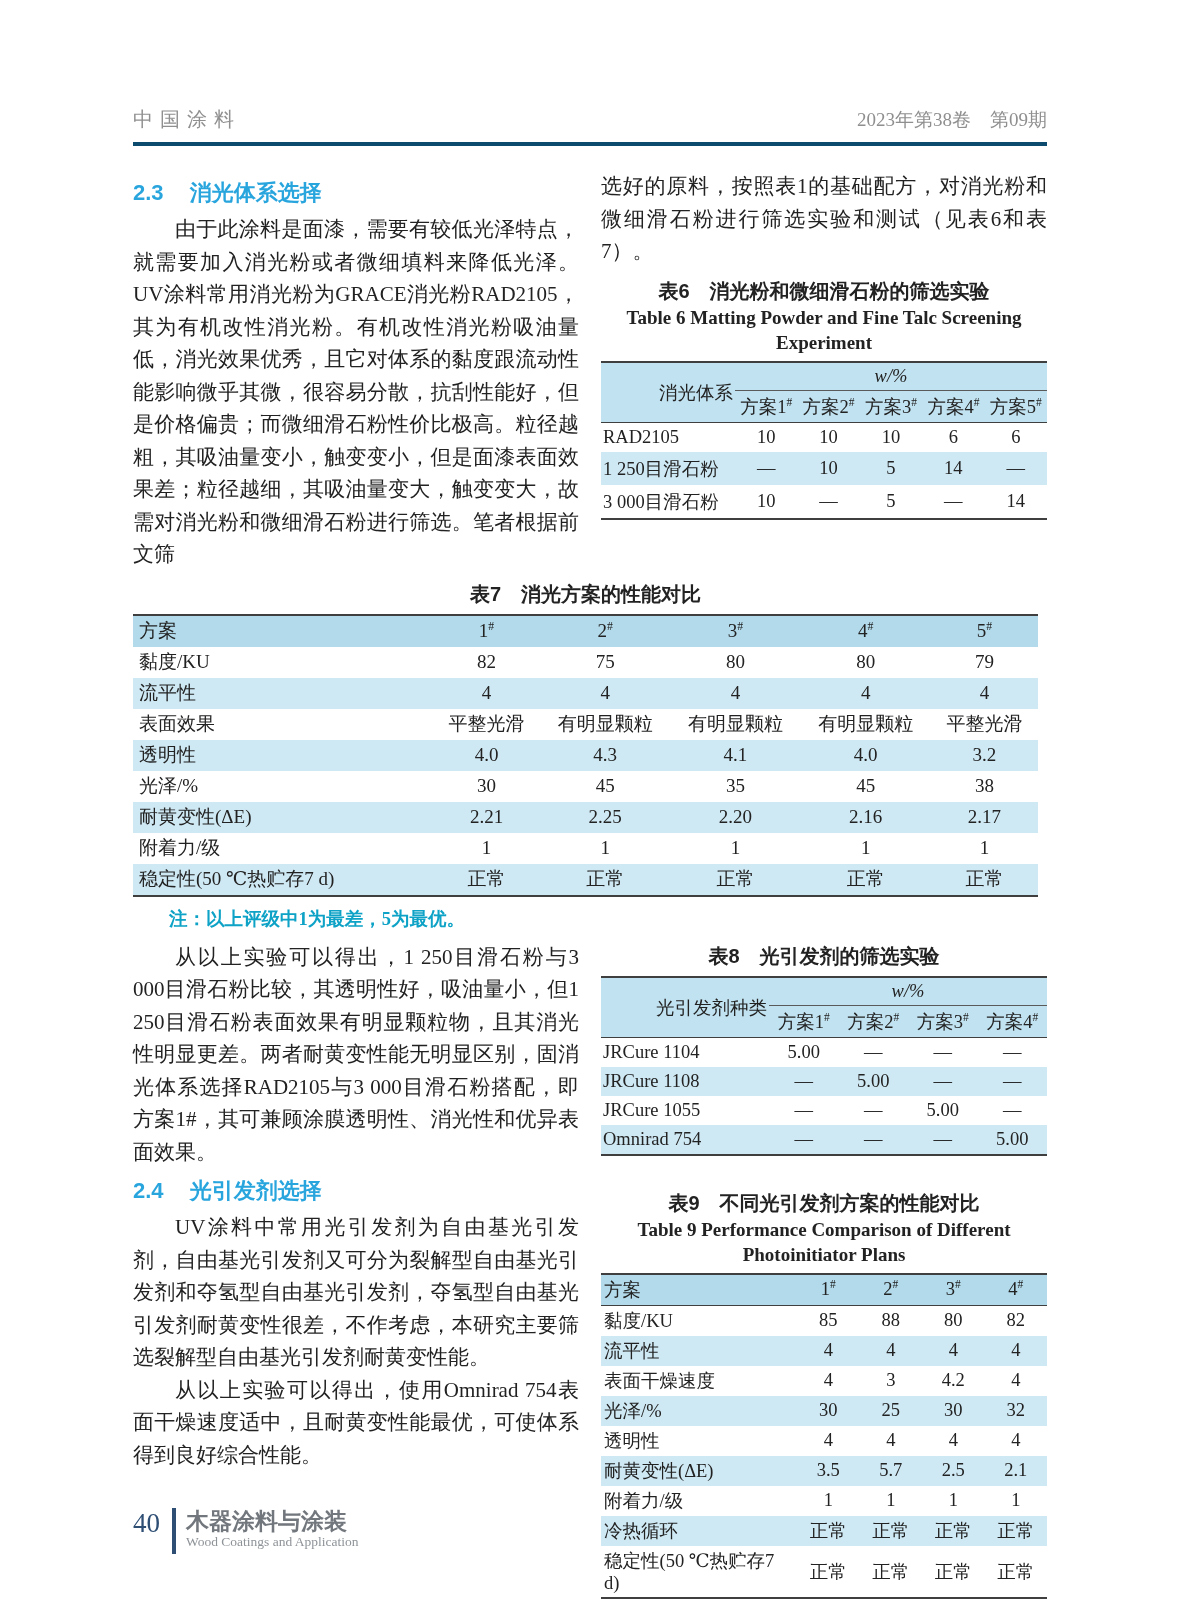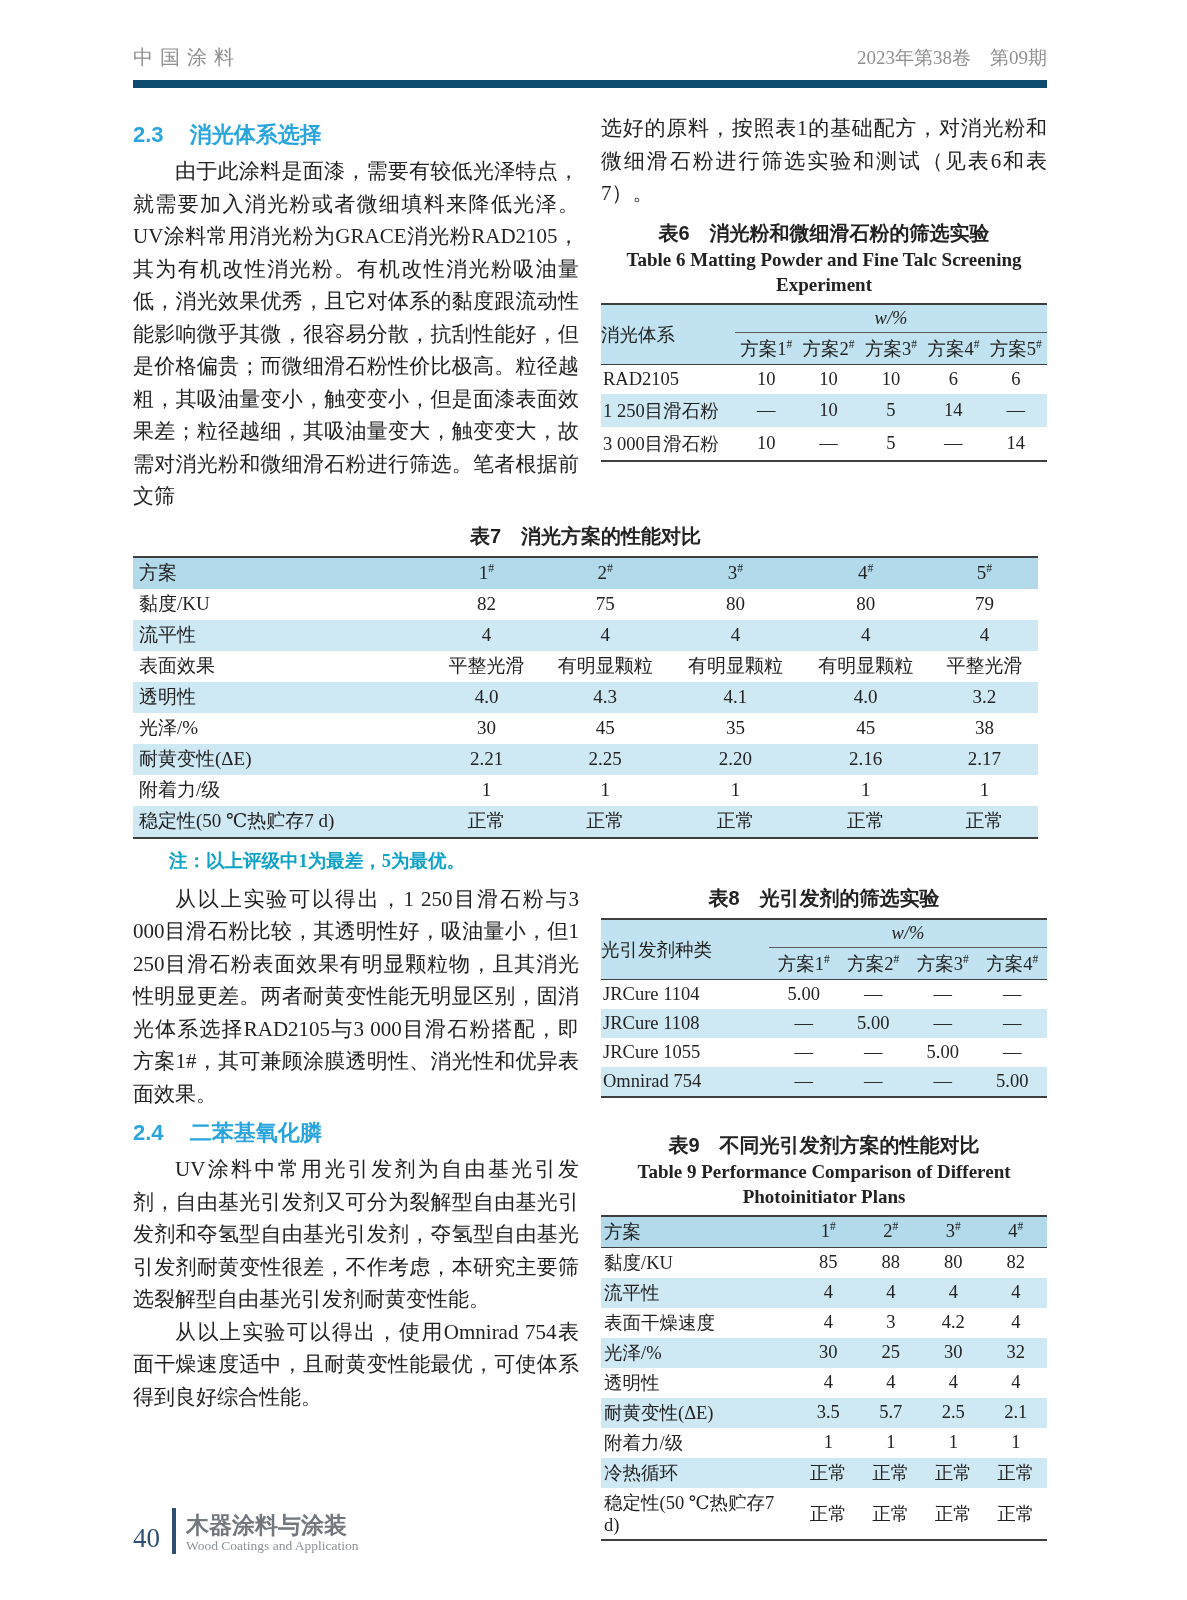--- a/index.html
+++ b/index.html
@@ -1,20 +1,20 @@
 <!DOCTYPE html>
 <html lang="zh"><head>
 <meta charset="utf-8">
 <style>
   html,body{margin:0;padding:0;background:#ffffff;}
   .page{position:relative;width:1187px;height:1600px;background:#ffffff;overflow:hidden;
         font-family:"Liberation Serif","DejaVu Serif",serif;color:#222222;}
   
-  .phead{width:914px;margin-left:133px;padding:44px 0 9px 0;display:flex;
-         justify-content:space-between;align-items:flex-end;border-bottom:8px solid #0c4a6e;color:#8f8f8f;}
+  .phead{width:914px;margin-left:133px;padding:106px 0 9px 0;display:flex;
+         justify-content:space-between;align-items:flex-end;border-bottom:4px solid #0c4a6e;color:#8f8f8f;}
   .journal{font-size:20px;letter-spacing:7px;}
   .issue{font-size:19px;}
   
   .cols{display:flex;gap:22px;width:914px;margin-left:133px;}
   .col{width:446px;}
   .sec1{margin-top:24px;}
   .sec2{margin-top:10px;}
   .sechead{margin:8px 0 5px 0;font-family:"Liberation Sans","DejaVu Sans",sans-serif;
            font-size:22px;font-weight:bold;color:#29a5de;}
   .sechead .num{margin-right:20px;}
@@ -37,27 +37,27 @@
   sup{font-size:0.62em;}
   .lab{text-align:left;padding-left:14px;}
   .t6 th,.t6 td,.t8 th,.t8 td{font-size:18.5px;padding:3px 2px;}
   .t6 td,.t8 td{padding-top:4px;padding-bottom:4px;}
   .t7 th,.t7 td{font-size:19px;padding:2.5px 6px;}
   .t9 th,.t9 td{font-size:18.5px;padding:2.5px 3px;}
   .t6 .c-lab{width:134px;}
   .t8 .c-lab{width:168px;}
   .t9 .c-lab{width:196px;}
   .t7 .c-lab{width:300px;}
-  .t6 thead .lab,.t8 thead .lab{text-align:left;padding-left:0;}
+  .t6 thead .lab,.t8 thead .lab{text-align:right;padding-left:0;}
   .t7block{width:905px;margin:10px 0 0 133px;}
   .note{margin:9px 0 0 36px;font-size:18.5px;font-weight:bold;color:#0da2c6;}
   .t8block{margin-top:2px;}
   .t9block{margin-top:34px;}
   
-  .pfoot{position:absolute;left:133px;bottom:46px;display:flex;align-items:flex-end;margin-top:40px;}
+  .pfoot{position:absolute;left:133px;bottom:46px;display:flex;align-items:flex-start;margin-top:40px;}
   .pno{font-size:27px;color:#2e4e74;margin-right:12px;}
   .fbar{width:4px;height:46px;background:#2e4e74;margin-right:10px;}
   .fzh{font-family:"Liberation Sans","DejaVu Sans",sans-serif;font-weight:bold;
        font-size:23px;color:#72777d;line-height:26px;}
   .fen{font-size:13.5px;color:#8e9398;line-height:16px;}
 </style>
 </head>
 <body>
 
 <div class="page">
@@ -216,21 +216,21 @@
         </tbody>
     </table>
     <div class="note">注：以上评级中1为最差，5为最优。</div>
   </div>
 
   <div class="cols sec2">
     <div class="col">
       <p class="body ind">从以上实验可以得出，1 250目滑石粉与3 000目滑石粉比较，其透明性好，吸油量小，但1 250目滑石粉表面效果有明显颗粒物，且其消光性明显更差。两者耐黄变性能无明显区别，固消光体系选择RAD2105与3 000目滑石粉搭配，即方案1#，其可兼顾涂膜透明性、消光性和优异表面效果。</p>
       <h2 class="sechead">
         <span class="num">2.4</span>
-        <span>二苯基氧化膦</span>
+        <span>光引发剂选择</span>
       </h2>
       <p class="body ind">UV涂料中常用光引发剂为自由基光引发剂，自由基光引发剂又可分为裂解型自由基光引发剂和夺氢型自由基光引发剂，夺氢型自由基光引发剂耐黄变性很差，不作考虑，本研究主要筛选裂解型自由基光引发剂耐黄变性能。</p>
       <p class="body ind">从以上实验可以得出，使用Omnirad 754表面干燥速度适中，且耐黄变性能最优，可使体系得到良好综合性能。</p>
 
     </div>
 
     <div class="col">
       <div class="tblock t8block">
         <div class="ttitle-zh">表8　光引发剂的筛选实验</div>
         <table class="tbl t8">

